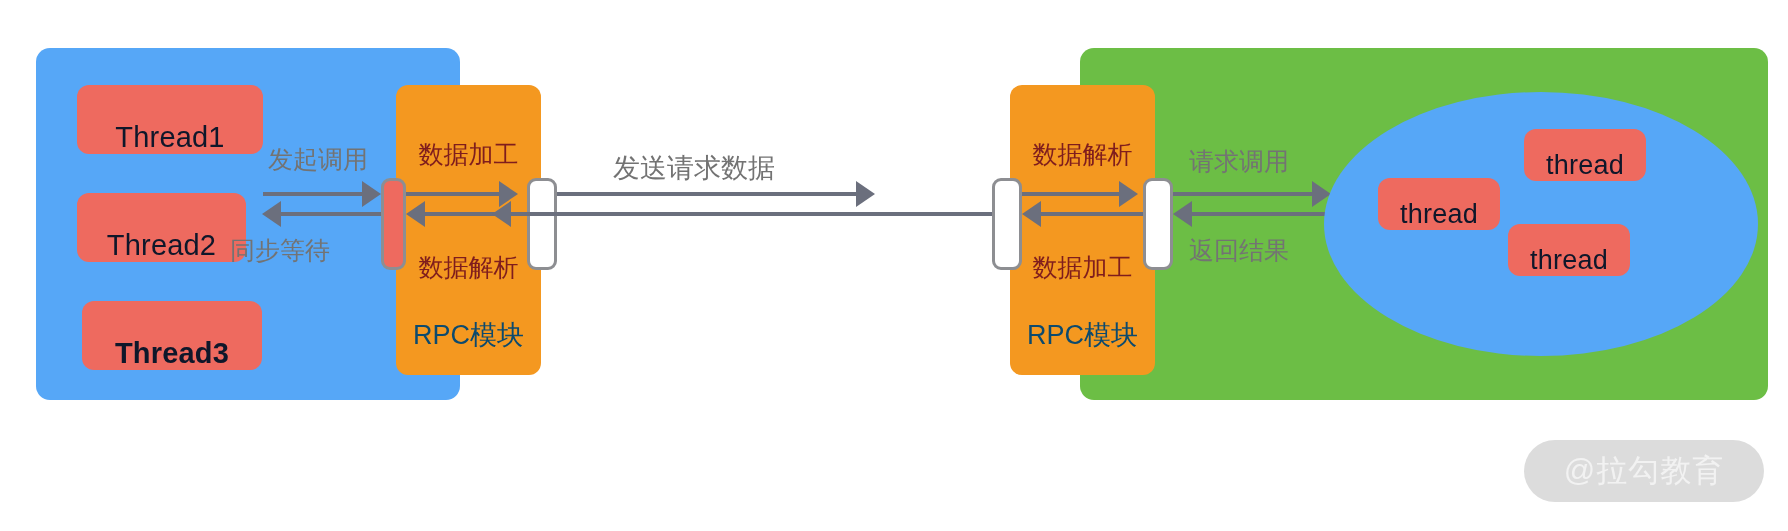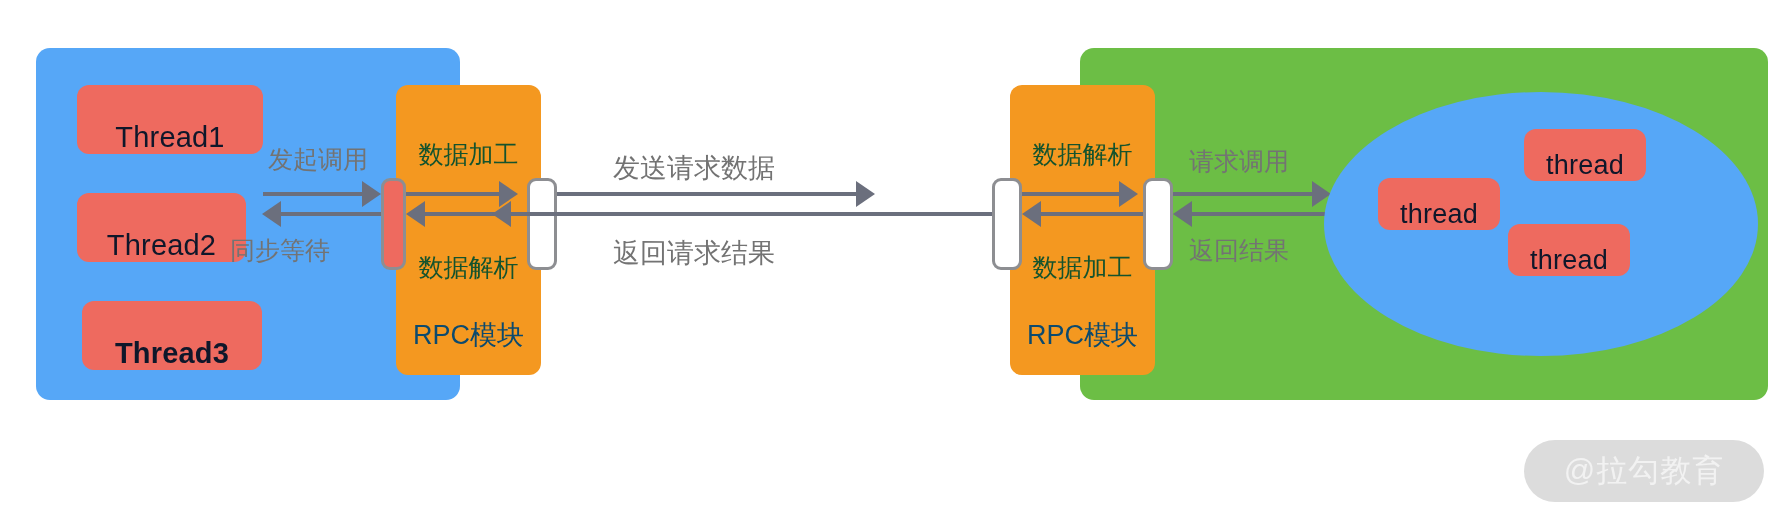--- a/index.html
+++ b/index.html
@@ -62,21 +62,21 @@
     border-radius: 12px;
   }
   #rpc-client { left: 396px;  top: 85px; width: 145px; height: 290px; }
   #rpc-server { left: 1010px; top: 85px; width: 145px; height: 290px; }
 
   .rpc-label {
     position: absolute;
     left: 0;
     width: 100%;
     text-align: center;
-    color: #14532d;
+    color: #7f1d1d;
     font-size: 25px;
     white-space: nowrap;
   }
   .rpc-label.top    { top: 53px; }
   .rpc-label.bottom { top: 166px; }
   .rpc-title {
     position: absolute;
     left: 0;
     width: 100%;
     text-align: center;
@@ -195,21 +195,20 @@
 
   <div class="arrow-line" style="left:425px; top:212px; width:102px;"></div>
   <div class="arrow-head left" style="left:406px; top:201px;"></div>
 
   <div class="arrow-line" style="left:557px; top:192px; width:300px;"></div>
   <div class="arrow-head right" style="left:856px; top:181px;"></div>
   <div class="arrow-label big" style="left:613px; top:150px;">发送请求数据</div>
 
   <div class="arrow-line" style="left:511px; top:212px; width:481px;"></div>
   <div class="arrow-head left" style="left:492px; top:201px;"></div>
-  <div class="arrow-label big" style="left:613px; top:235px;">返回请求结果</div>
 
   <div class="panel" id="server-panel"></div>
 
   <div class="rpc-module" id="rpc-server">
     <div class="rpc-label top">数据解析</div>
     <div class="rpc-label bottom">数据加工</div>
     <div class="rpc-title">RPC模块</div>
   </div>
 
   <div class="bar white" id="bar-server-left"></div>

